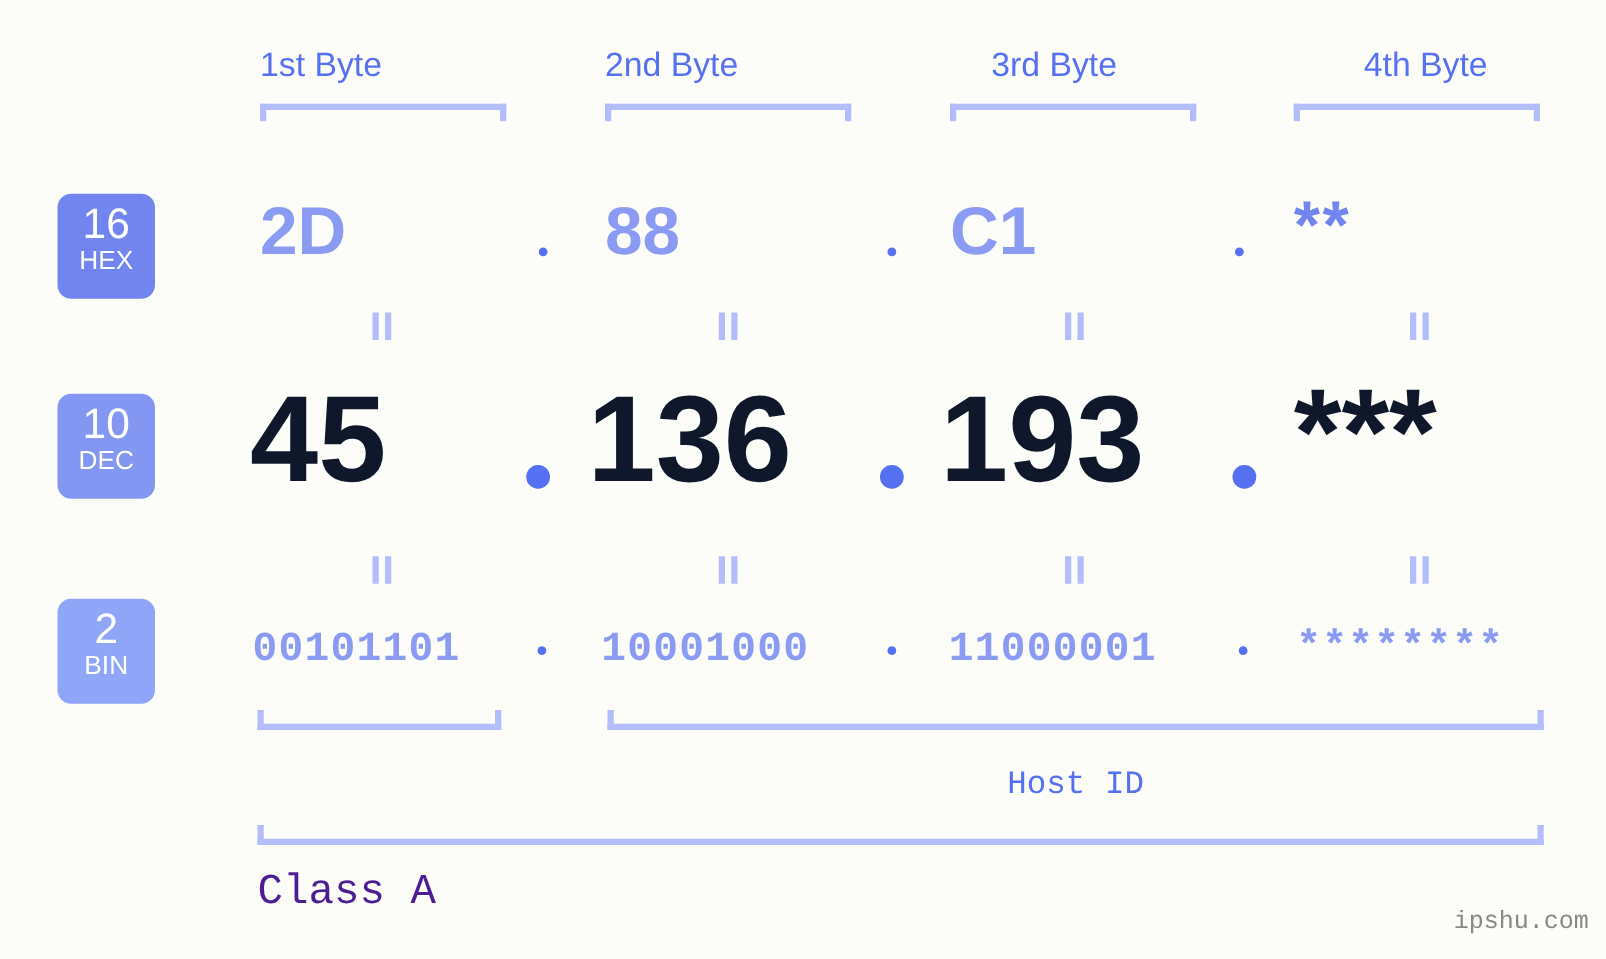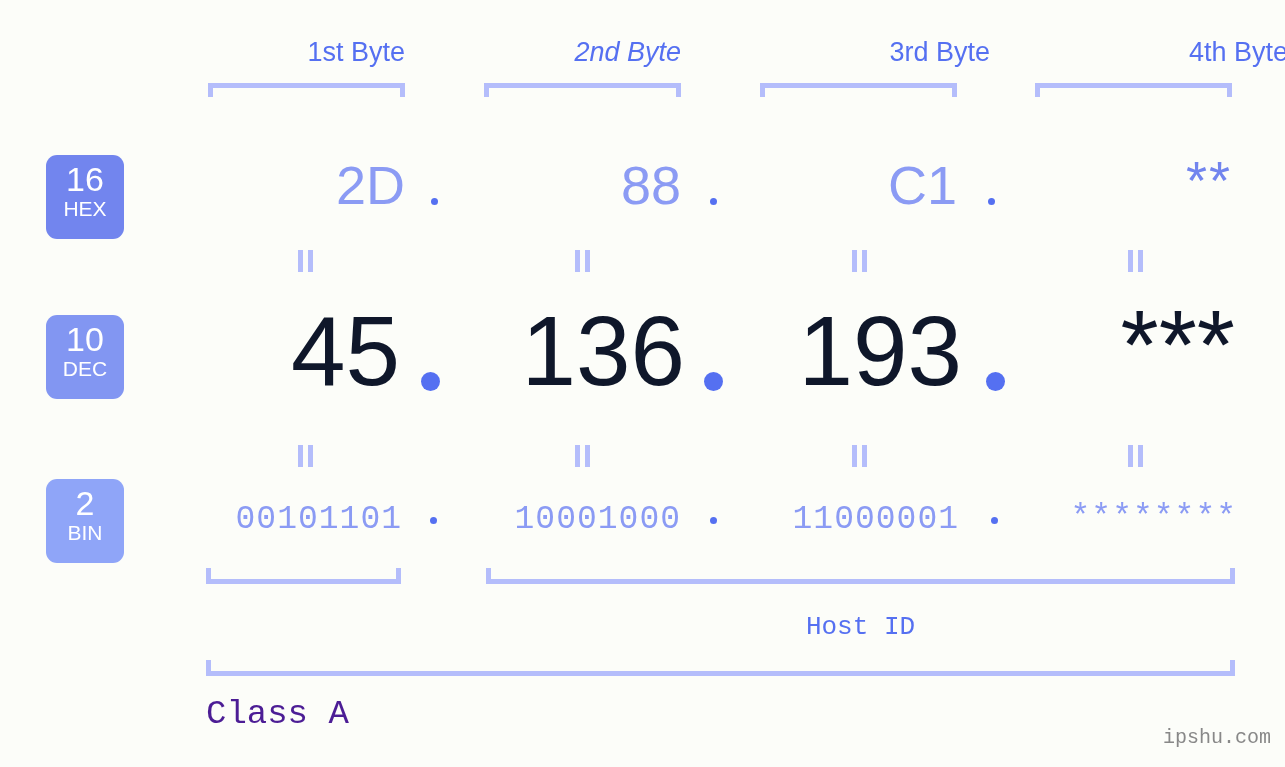--- a/index.html
+++ b/index.html
@@ -21,21 +21,21 @@
     width: 1285px;
     height: 767px;
   }
 
   
   .byte-label {
     position: absolute;
     top: 32px;
     height: 40px;
     line-height: 40px;
-    text-align: right;
+    text-align: left;
     font-size: 27px;
     color: #5570f1;
     font-family: "Liberation Sans", sans-serif;
     letter-spacing: 0px;
     white-space: nowrap;
   }
 
   
   .bracket-top {
     position: absolute;
@@ -78,22 +78,23 @@
     line-height: 24px;
     font-weight: 400;
   }
   #badge-hex { top: 155px; height: 84px; background: #7285ee; }
   #badge-dec { top: 315px; height: 84px; background: #8296f2; }
   #badge-bin { top: 479px; height: 84px; background: #8fa5f8; }
 
   
   .val {
     position: absolute;
-    text-align: right;
-    white-space: nowrap;
+    text-align: left;
+    white-space: nowrap;
+    font-weight: bold;
   }
 
   .hex-val {
     font-family: "Liberation Sans", sans-serif;
     font-size: 54px;
     line-height: 60px;
     color: #8b9bf4;
     top: 155px;
     height: 62px;
   }
@@ -182,21 +183,21 @@
     color: #888888;
     letter-spacing: 0px;
   }
 </style>
 </head>
 <body>
 
 <div class="stage">
 
   <div class="byte-label" style="left:208px;width:197px;">1st Byte</div>
-  <div class="byte-label" style="left:484px;width:197px;font-style:italic;">2nd Byte</div>
+  <div class="byte-label" style="left:484px;width:197px;">2nd Byte</div>
   <div class="byte-label" style="left:793px;width:197px;">3rd Byte</div>
   <div class="byte-label" style="left:1091px;width:197px;">4th Byte</div>
 
   <div class="bracket-top" style="left:208px;top:83px;width:197px;"></div>
   <div class="bracket-top" style="left:484px;top:83px;width:197px;"></div>
   <div class="bracket-top" style="left:760px;top:83px;width:197px;"></div>
   <div class="bracket-top" style="left:1035px;top:83px;width:197px;"></div>
 
   <div class="badge" id="badge-hex">
     <span class="num">16</span>

